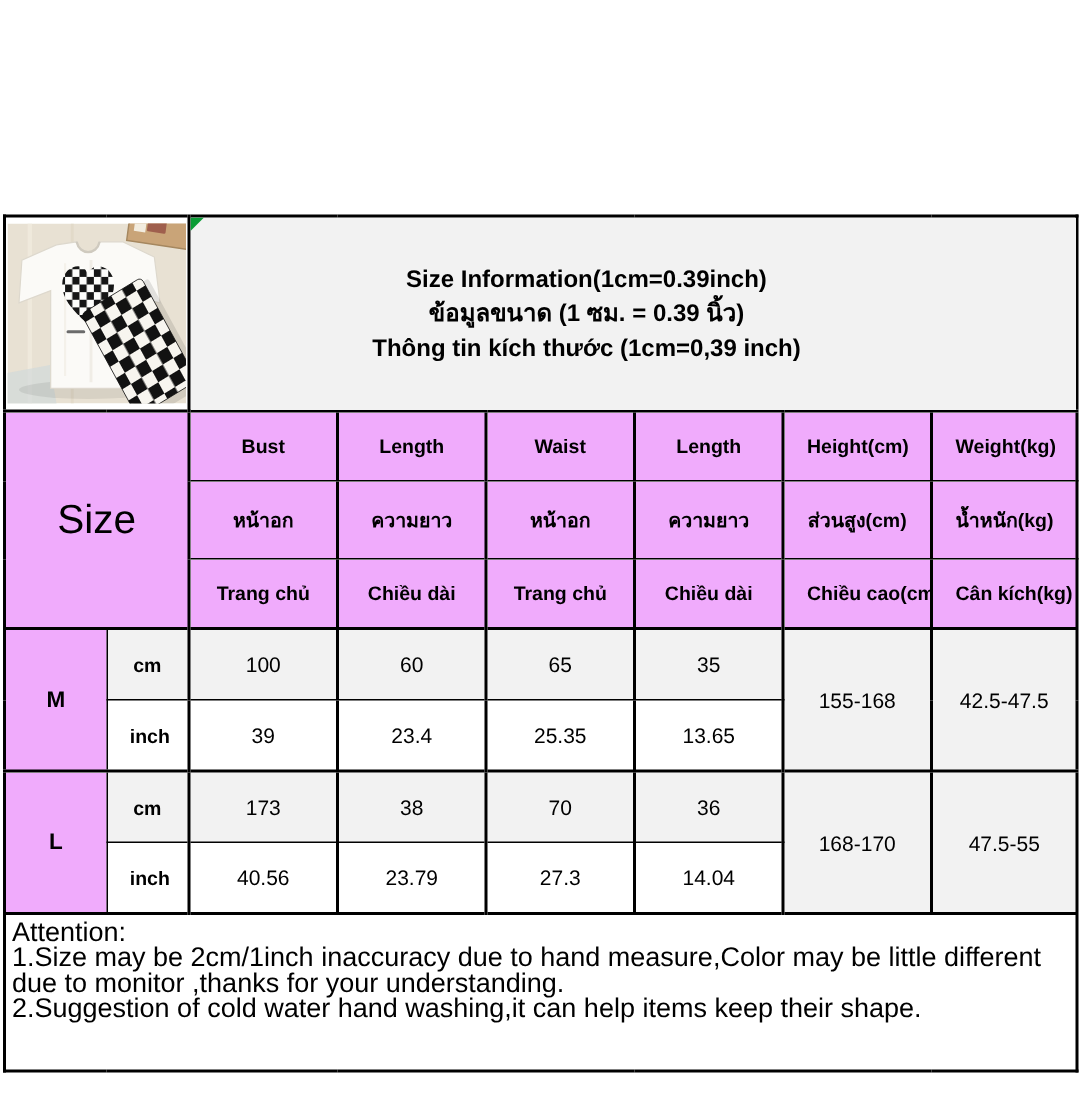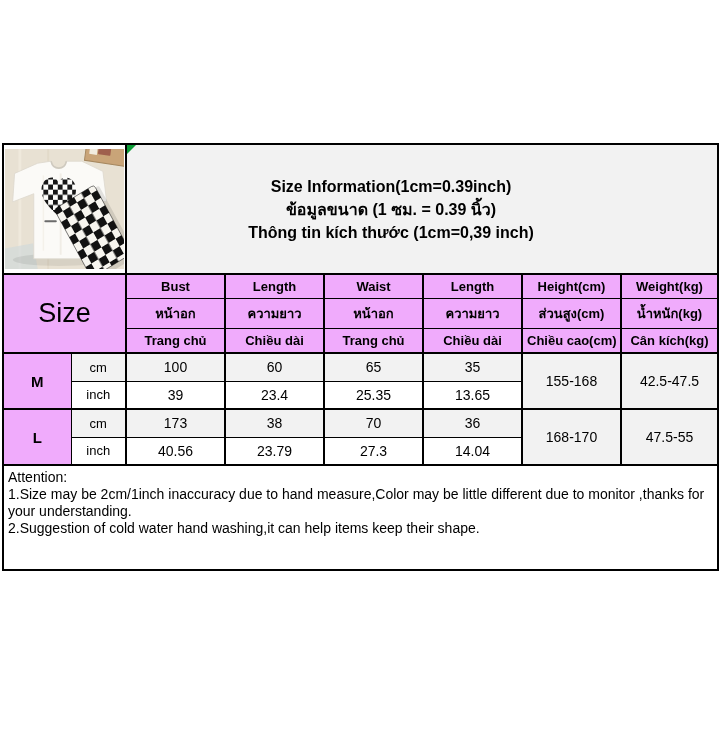--- a/index.html
+++ b/index.html
@@ -6,21 +6,21 @@
   body{
     width:722px;height:729px;position:relative;background:#ffffff;
     font-family:"Liberation Sans","DejaVu Sans",sans-serif;color:#000;
   }
   .frame{position:absolute;left:2px;top:143px;width:717px;}
   table.size-table{
     width:100%;border-collapse:collapse;table-layout:fixed;
     border:2px solid #000;background:#fff;
   }
   td{
-    border:1px solid #000;padding:4px;margin:0;text-align:center;
+    border:1px solid #000;padding:15px;margin:0;text-align:center;
     vertical-align:middle;font-size:14px;overflow:hidden;white-space:nowrap;
   }
   
   td.vthick{border-left-width:2px;}
   
   tr.grp-top > td{border-top-width:2px;}
   tr.title-row{height:128px;}
   tr.hrow{height:22px;}
   tr.drow{height:28px;}
   .bg-hdr{background:#f0abfc;}
@@ -31,24 +31,24 @@
     background:#f2f2f2;position:relative;font-weight:bold;font-size:16px;
   }
   .title-cell .tlines{line-height:23px;padding-right:62px;}
   .green-tri{
     position:absolute;top:0;left:0;width:0;height:0;
     border-top:9px solid #0a9c35;border-right:9px solid transparent;
   }
   .size-cell{font-size:27px;font-weight:normal;}
   .hdr-txt{font-weight:bold;font-size:13px;}
   .size-letter{font-weight:bold;font-size:15px;}
-  .unit{font-weight:normal;font-size:13px;margin-top:20px;}
+  .unit{font-weight:bold;font-size:13px;margin-top:20px;}
   .attention-cell{
     text-align:left;vertical-align:top;height:100px;background:#fff;
-    padding:3px 6px 0 4px;font-size:14px;line-height:17px;white-space:normal;border-radius:16px;
+    padding:3px 6px 0 4px;font-size:18px;line-height:17px;white-space:normal;border-radius:16px;
   }
 </style>
 </head>
 <body>
 
 <div class="frame">
   <table class="size-table">
     <colgroup>
       <col style="width:68px">
         <col style="width:55px">

